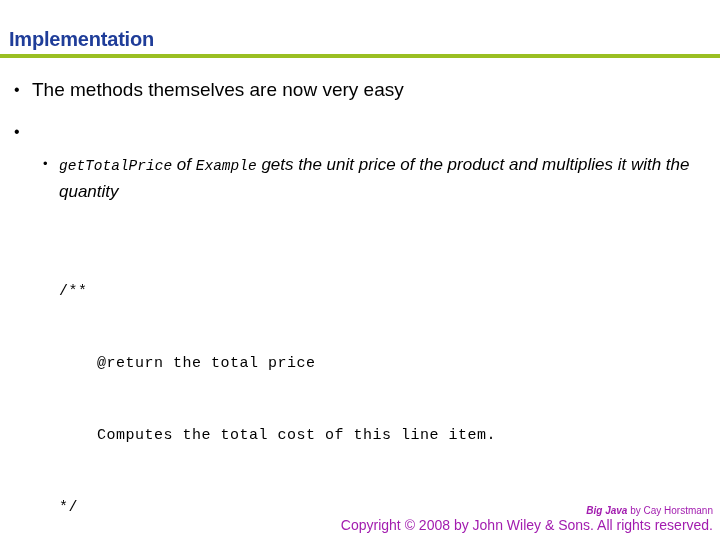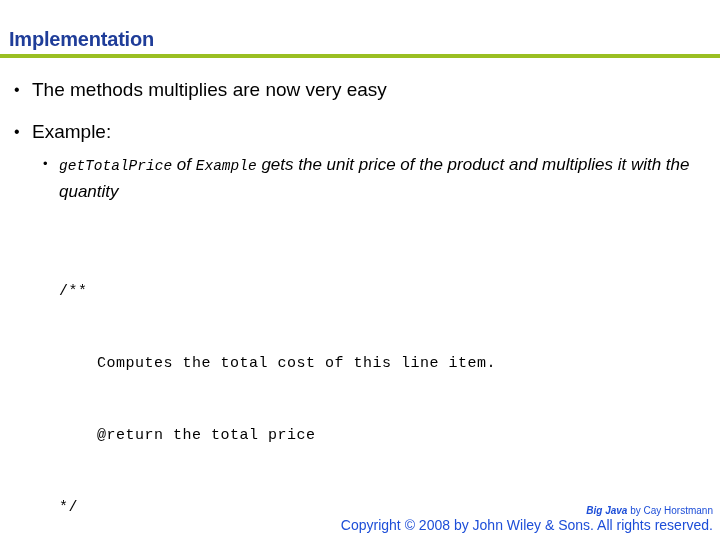--- a/index.html
+++ b/index.html
@@ -113,21 +113,21 @@
   }
   .code-line { white-space: pre; }
 
   
   .footer {
     position: absolute;
     right: 7px;
     bottom: 8px;
     text-align: right;
     font-family: "Liberation Sans", sans-serif;
-    color: #1d4ed8;
+    color: #a21caf;
   }
   .footer-line1 {
     font-size: 10px;
     line-height: 14px;
     white-space: nowrap;
   }
   .footer-line1 .book {
     font-style: italic;
     font-weight: bold;
   }
@@ -142,37 +142,36 @@
 
 <div class="slide">
 
   <div class="title-block">
     <div class="slide-title">Implementation</div>
     <div class="title-rule"></div>
   </div>
 
   <div class="bullet-l1" id="bullet-one">
     <span class="dot">•</span>
-    <span class="btext">The methods multiplies are now very easy</span>
+    <span class="btext">The methods themselves are now very easy</span>
   </div>
 
   <div class="bullet-l1" id="bullet-two">
     <span class="dot">•</span>
-    <span class="btext">Example:</span>
   </div>
 
   <div class="bullet-l2">
     <span class="dot">•</span>
     <span class="btext"><span class="mono-ital">getTotalPrice</span><span> of </span><span class="mono-ital">Example</span><span> gets the unit price of the product and multiplies it with the quantity</span></span>
   </div>
 
   <div class="code-block">
     <div class="code-line">/**</div>
+    <div class="code-line">    @return the total price</div>
     <div class="code-line">    Computes the total cost of this line item.</div>
-    <div class="code-line">    @return the total price</div>
     <div class="code-line">*/</div>
     
     
     
     
   </div>
 
   <div class="footer">
     <div class="footer-line1"><span class="book">Big Java</span><span> by Cay Horstmann</span></div>
     <div class="footer-line2">Copyright © 2008 by John Wiley &amp; Sons.  All rights reserved.</div>

